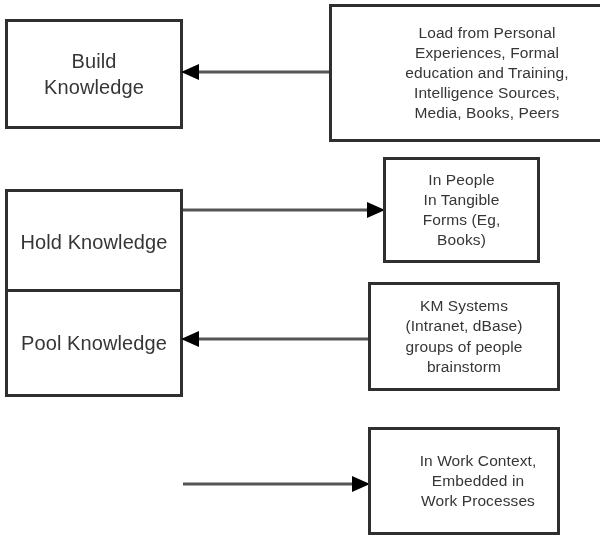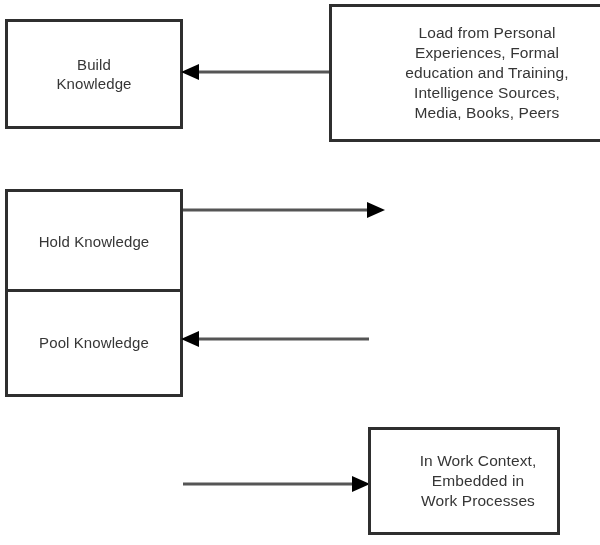--- a/index.html
+++ b/index.html
@@ -41,21 +41,21 @@
   .node .label {
     display: block;
     white-space: pre-line;
     padding: 0 6px;
   }
 
   
   .stage {
     left: 5px;
     width: 178px;
-    font-size: 15px;
+    font-size: 20px;
   }
   #node-build      { top: 19px;  height: 110px; }
   #node-hold       { top: 157px; height: 105px; margin-top: 32px; }
   #node-pool       { top: 289px; height: 108px; }
   #node-use        { top: 427px; height: 108px; }
 
   
   .detail { font-size: 15.5px; }
   #node-load       { left: 329px; top: 4px;   width: 316px; height: 138px; }
   #node-forms      { left: 383px; top: 157px; width: 157px; height: 106px; }
@@ -98,32 +98,44 @@
     <span class="label">Hold Knowledge</span>
   </div>
 
   <div class="connector" id="conn-2" style="left:183px; top:200px;">
     <svg width="202" height="20" viewBox="0 0 202 20">
       <line x1="0" y1="10" x2="186" y2="10" stroke="#555555" stroke-width="3"></line>
       <polygon points="202,10 184,2 184,18" fill="#000000"></polygon>
     </svg>
   </div>
 
+  <div class="node detail" id="node-forms">
+    <span class="label">In People
+In Tangible
+Forms (Eg,
+Books)</span>
+  </div>
 
   <div class="node stage" id="node-pool">
     <span class="label">Pool Knowledge</span>
   </div>
 
   <div class="connector" id="conn-3" style="left:181px; top:329px;">
     <svg width="188" height="20" viewBox="0 0 188 20">
       <line x1="16" y1="10" x2="188" y2="10" stroke="#555555" stroke-width="3"></line>
       <polygon points="0,10 18,2 18,18" fill="#000000"></polygon>
     </svg>
   </div>
 
+  <div class="node detail" id="node-km">
+    <span class="label">KM Systems
+(Intranet, dBase)
+groups of people
+brainstorm</span>
+  </div>
 
 
   <div class="connector" id="conn-4" style="left:183px; top:474px;">
     <svg width="187" height="20" viewBox="0 0 187 20">
       <line x1="0" y1="10" x2="171" y2="10" stroke="#555555" stroke-width="3"></line>
       <polygon points="187,10 169,2 169,18" fill="#000000"></polygon>
     </svg>
   </div>
 
   <div class="node detail" id="node-context">

